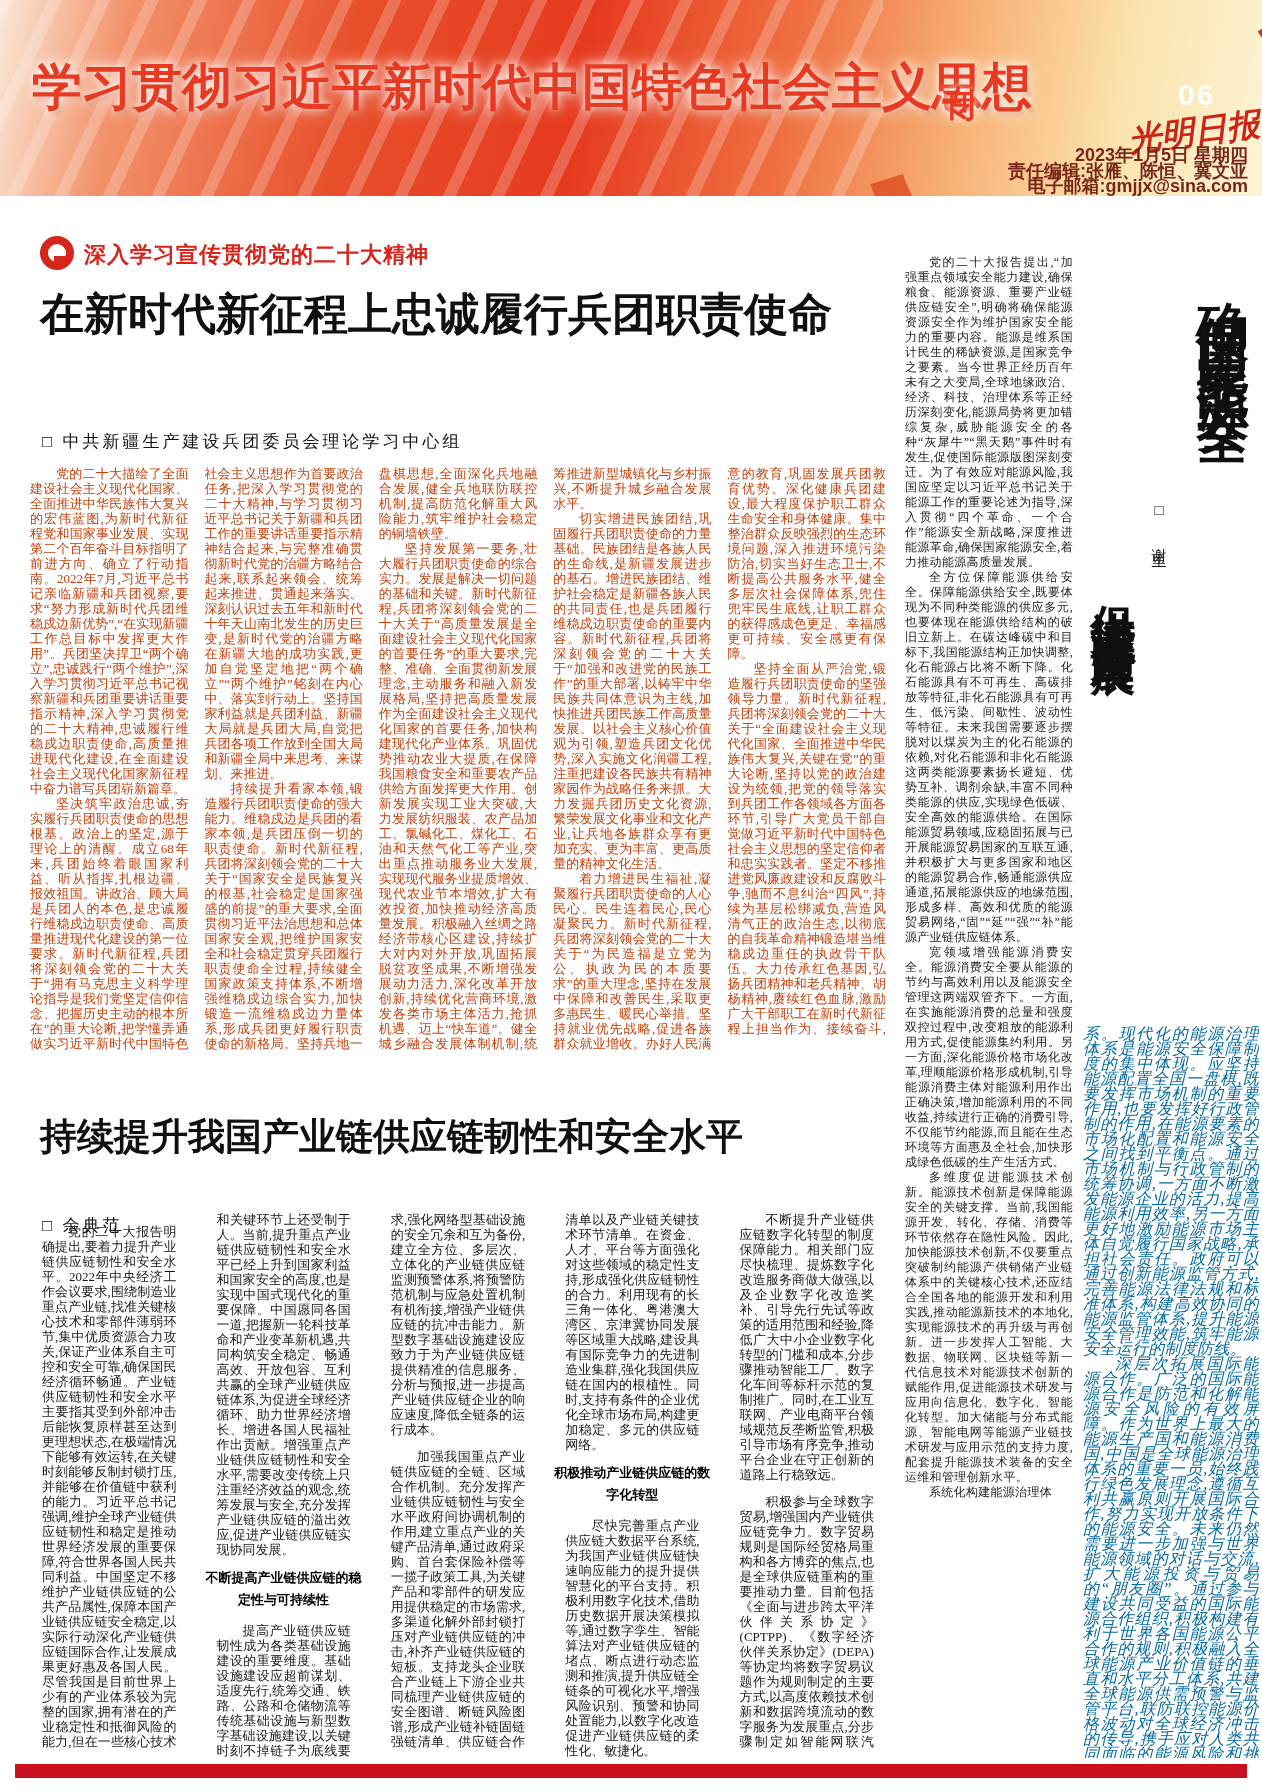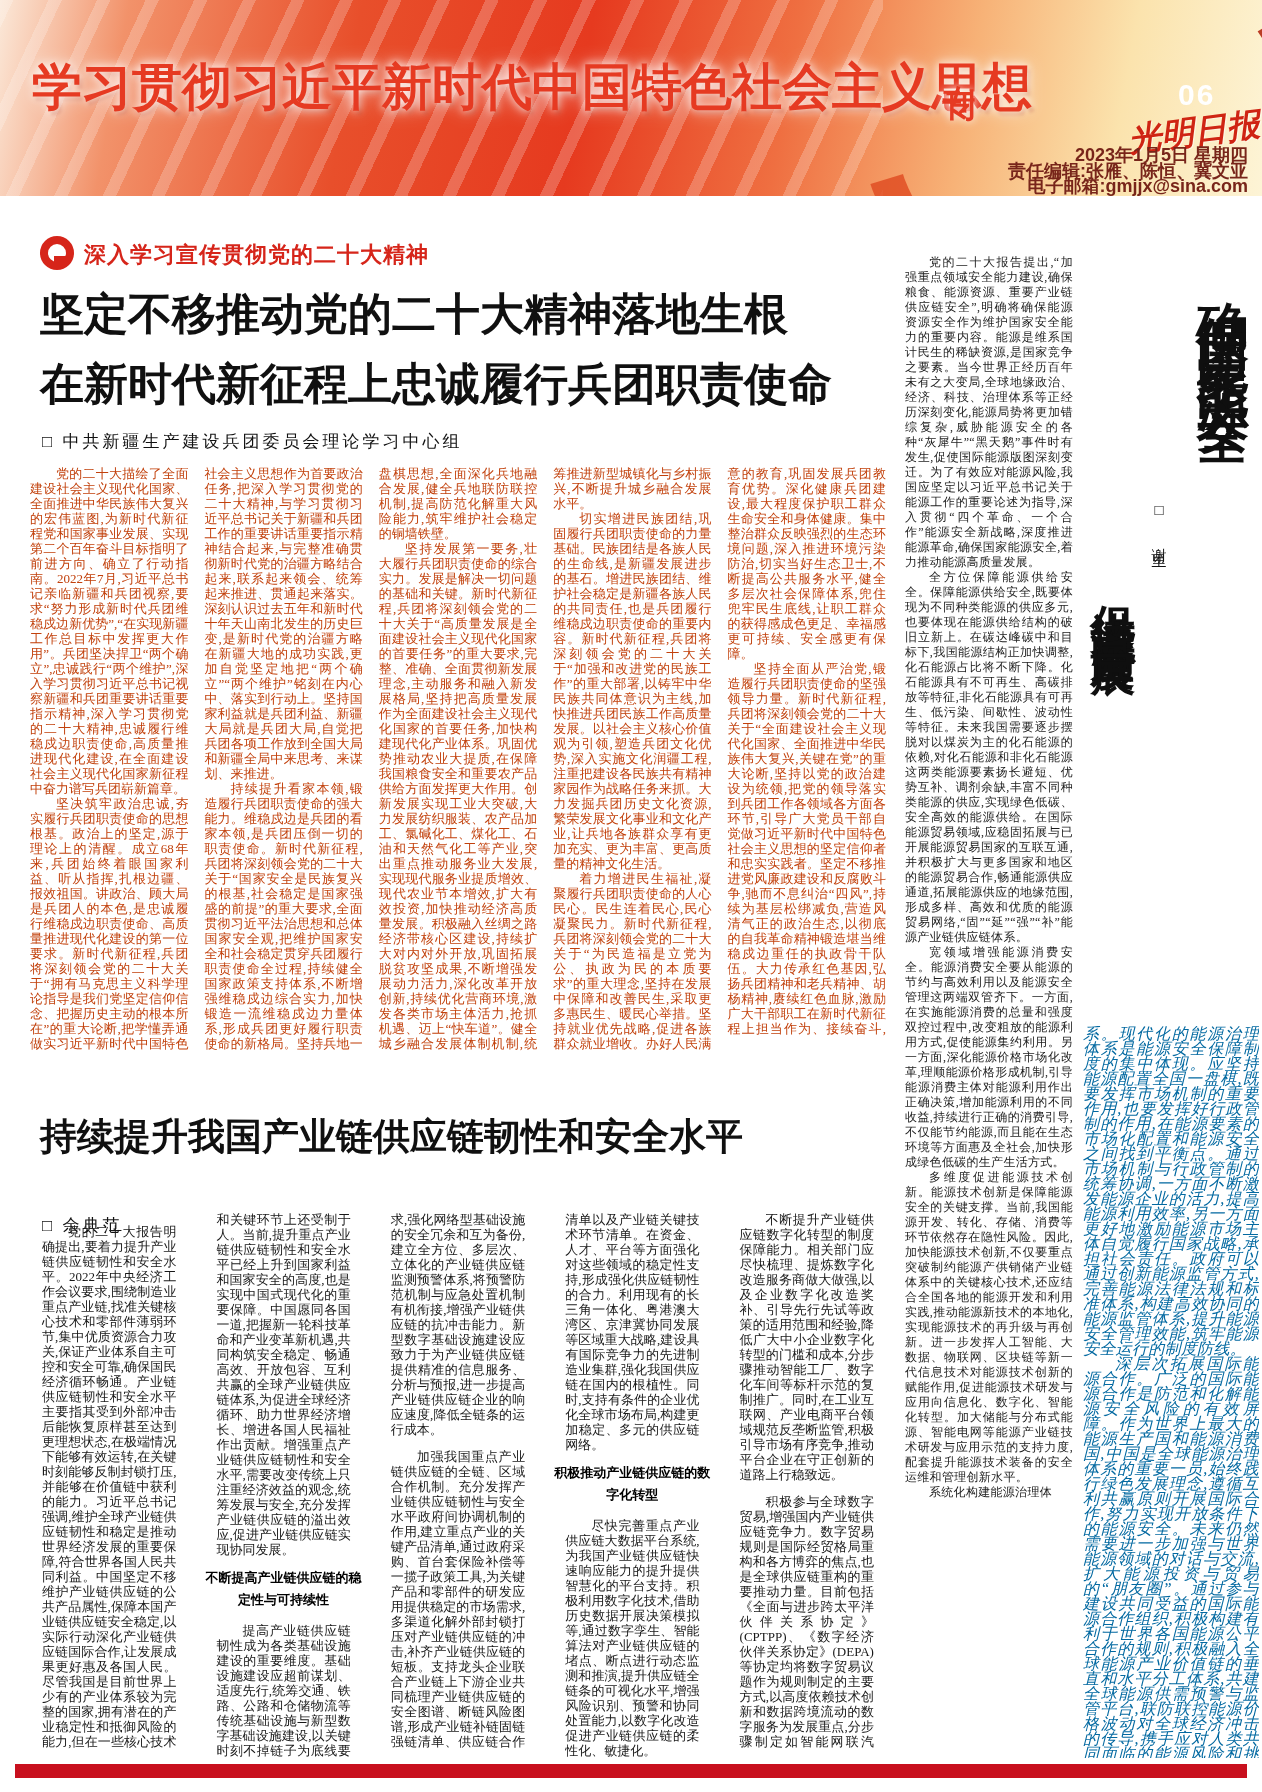--- a/index.html
+++ b/index.html
@@ -101,21 +101,20 @@
   </div>
 
   <div class="section-badge">
     <span class="badge-circle">
         <i></i>
       </span>
     <span class="badge-label">深入学习宣传贯彻党的二十大精神</span>
   </div>
 
   <div class="main-headline">
-    <div>坚定不移推动党的二十大精神落地生根</div>
     <div>在新时代新征程上忠诚履行兵团职责使命</div>
   </div>
   <div class="main-byline">□  中共新疆生产建设兵团委员会理论学习中心组</div>
   <div class="main-body">
       <p>党的二十大描绘了全面建设社会主义现代化国家、全面推进中华民族伟大复兴的宏伟蓝图,为新时代新征程党和国家事业发展、实现第二个百年奋斗目标指明了前进方向、确立了行动指南。2022年7月,习近平总书记亲临新疆和兵团视察,要求“努力形成新时代兵团维稳戍边新优势”,“在实现新疆工作总目标中发挥更大作用”。兵团坚决捍卫“两个确立”,忠诚践行“两个维护”,深入学习贯彻习近平总书记视察新疆和兵团重要讲话重要指示精神,深入学习贯彻党的二十大精神,忠诚履行维稳戍边职责使命,高质量推进现代化建设,在全面建设社会主义现代化国家新征程中奋力谱写兵团崭新篇章。</p>
       <p>坚决筑牢政治忠诚,夯实履行兵团职责使命的思想根基。政治上的坚定,源于理论上的清醒。成立68年来,兵团始终着眼国家利益、听从指挥,扎根边疆、报效祖国。讲政治、顾大局是兵团人的本色,是忠诚履行维稳戍边职责使命、高质量推进现代化建设的第一位要求。新时代新征程,兵团将深刻领会党的二十大关于“拥有马克思主义科学理论指导是我们党坚定信仰信念、把握历史主动的根本所在”的重大论断,把学懂弄通做实习近平新时代中国特色社会主义思想作为首要政治任务,把深入学习贯彻党的二十大精神,与学习贯彻习近平总书记关于新疆和兵团工作的重要讲话重要指示精神结合起来,与完整准确贯彻新时代党的治疆方略结合起来,联系起来领会、统筹起来推进、贯通起来落实。深刻认识过去五年和新时代十年天山南北发生的历史巨变,是新时代党的治疆方略在新疆大地的成功实践,更加自觉坚定地把“两个确立”“两个维护”铭刻在内心中、落实到行动上。坚持国家利益就是兵团利益、新疆大局就是兵团大局,自觉把兵团各项工作放到全国大局和新疆全局中来思考、来谋划、来推进。</p>
       <p>持续提升看家本领,锻造履行兵团职责使命的强大能力。维稳戍边是兵团的看家本领,是兵团压倒一切的职责使命。新时代新征程,兵团将深刻领会党的二十大关于“国家安全是民族复兴的根基,社会稳定是国家强盛的前提”的重大要求,全面贯彻习近平法治思想和总体国家安全观,把维护国家安全和社会稳定贯穿兵团履行职责使命全过程,持续健全国家政策支持体系,不断增强维稳戍边综合实力,加快锻造一流维稳戍边力量体系,形成兵团更好履行职责使命的新格局。坚持兵地一盘棋思想,全面深化兵地融合发展,健全兵地联防联控机制,提高防范化解重大风险能力,筑牢维护社会稳定的铜墙铁壁。</p>
       <p>坚持发展第一要务,壮大履行兵团职责使命的综合实力。发展是解决一切问题的基础和关键。新时代新征程,兵团将深刻领会党的二十大关于“高质量发展是全面建设社会主义现代化国家的首要任务”的重大要求,完整、准确、全面贯彻新发展理念,主动服务和融入新发展格局,坚持把高质量发展作为全面建设社会主义现代化国家的首要任务,加快构建现代化产业体系。巩固优势推动农业大提质,在保障我国粮食安全和重要农产品供给方面发挥更大作用。创新发展实现工业大突破,大力发展纺织服装、农产品加工、氯碱化工、煤化工、石油和天然气化工等产业,突出重点推动服务业大发展,实现现代服务业提质增效、现代农业节本增效,扩大有效投资,加快推动经济高质量发展。积极融入丝绸之路经济带核心区建设,持续扩大对内对外开放,巩固拓展脱贫攻坚成果,不断增强发展动力活力,深化改革开放创新,持续优化营商环境,激发各类市场主体活力,抢抓机遇、迈上“快车道”。健全城乡融合发展体制机制,统筹推进新型城镇化与乡村振兴,不断提升城乡融合发展水平。</p>
       <p>切实增进民族团结,巩固履行兵团职责使命的力量基础。民族团结是各族人民的生命线,是新疆发展进步的基石。增进民族团结、维护社会稳定是新疆各族人民的共同责任,也是兵团履行维稳戍边职责使命的重要内容。新时代新征程,兵团将深刻领会党的二十大关于“加强和改进党的民族工作”的重大部署,以铸牢中华民族共同体意识为主线,加快推进兵团民族工作高质量发展。以社会主义核心价值观为引领,塑造兵团文化优势,深入实施文化润疆工程,注重把建设各民族共有精神家园作为战略任务来抓。大力发掘兵团历史文化资源,繁荣发展文化事业和文化产业,让兵地各族群众享有更加充实、更为丰富、更高质量的精神文化生活。</p>
       <p>着力增进民生福祉,凝聚履行兵团职责使命的人心民心。民生连着民心,民心凝聚民力。新时代新征程,兵团将深刻领会党的二十大关于“为民造福是立党为公、执政为民的本质要求”的重大理念,坚持在发展中保障和改善民生,采取更多惠民生、暖民心举措。坚持就业优先战略,促进各族群众就业增收。办好人民满意的教育,巩固发展兵团教育优势。深化健康兵团建设,最大程度保护职工群众生命安全和身体健康。集中整治群众反映强烈的生态环境问题,深入推进环境污染防治,切实当好生态卫士,不断提高公共服务水平,健全多层次社会保障体系,兜住兜牢民生底线,让职工群众的获得感成色更足、幸福感更可持续、安全感更有保障。</p>

